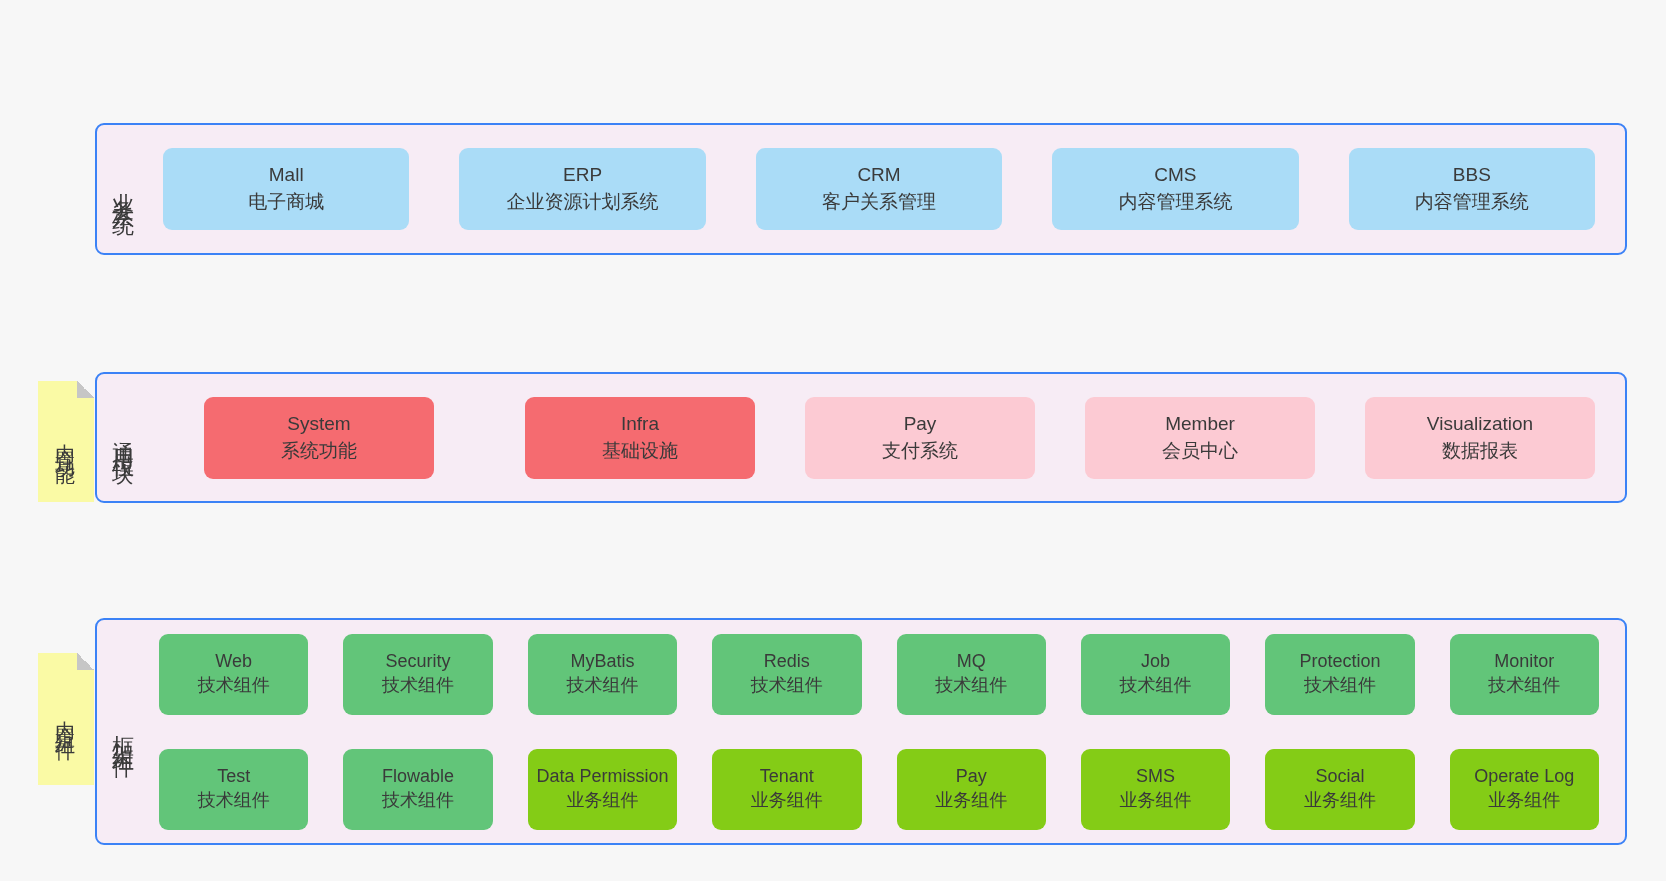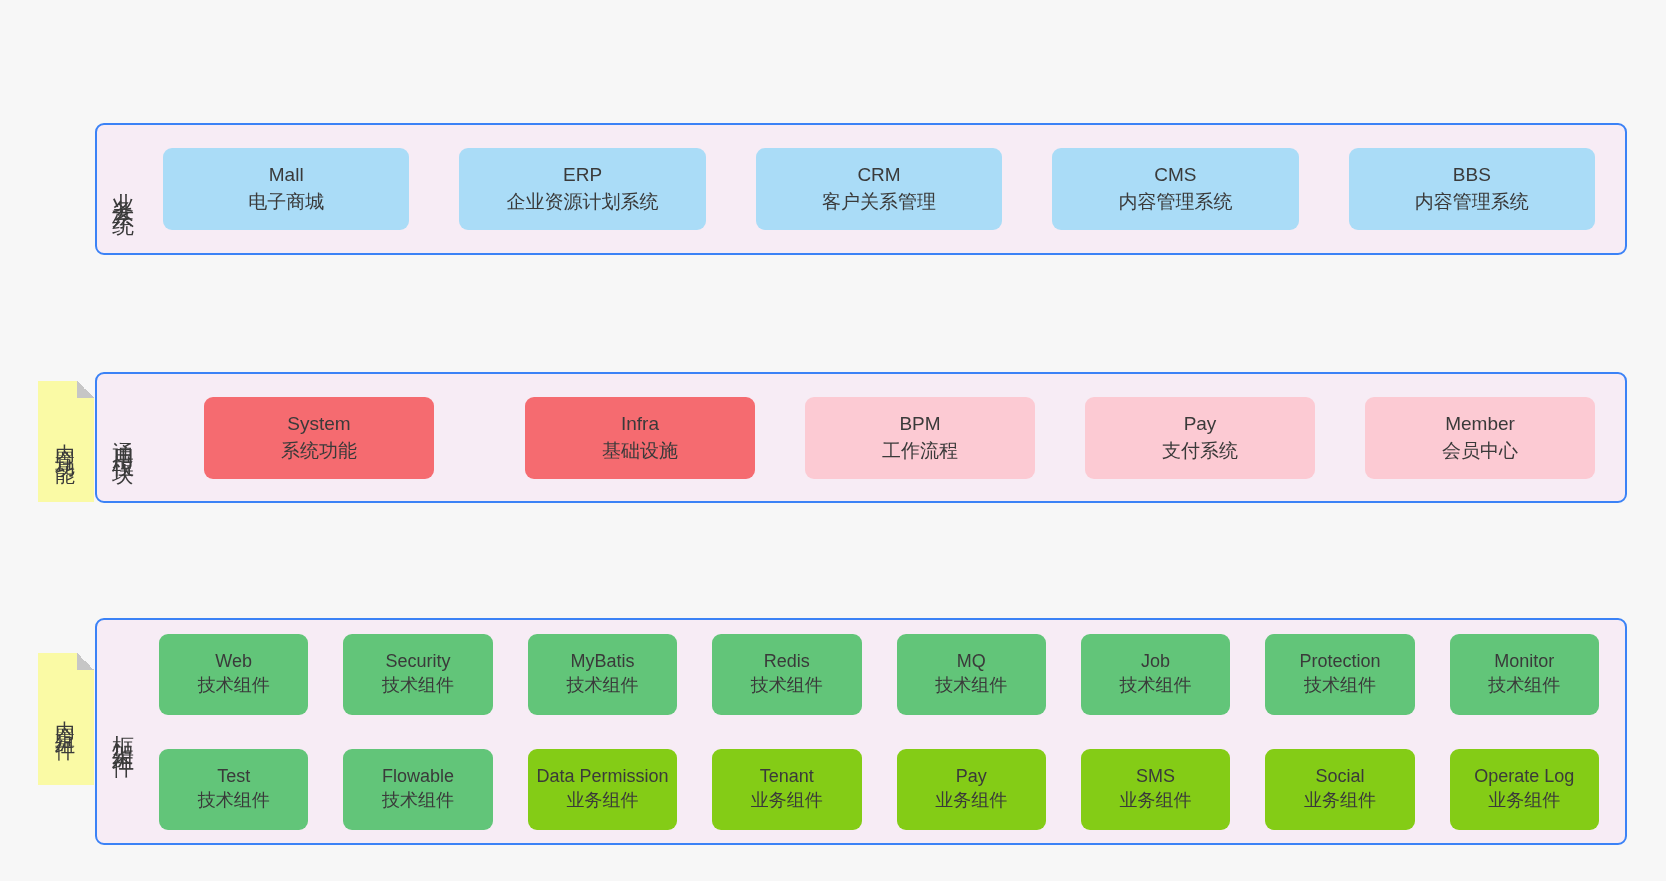--- a/index.html
+++ b/index.html
@@ -144,30 +144,30 @@
     <div class="panel-content">
       <div class="box c-red">
         <span>System</span>
         <span>系统功能</span>
       </div>
       <div class="box c-red">
         <span>Infra</span>
         <span>基础设施</span>
       </div>
       <div class="box c-pink">
-        <span>BPM</span>
-        <span>工作流程</span>
-      </div>
-      <div class="box c-pink">
         <span>Pay</span>
         <span>支付系统</span>
       </div>
       <div class="box c-pink">
         <span>Member</span>
         <span>会员中心</span>
+      </div>
+      <div class="box c-pink">
+        <span>Visualization</span>
+        <span>数据报表</span>
       </div>
     </div>
   </div>
 
 
   <div class="note note-components">
     <span>内置组件</span>
     <i class="fold"></i>
   </div>
 

